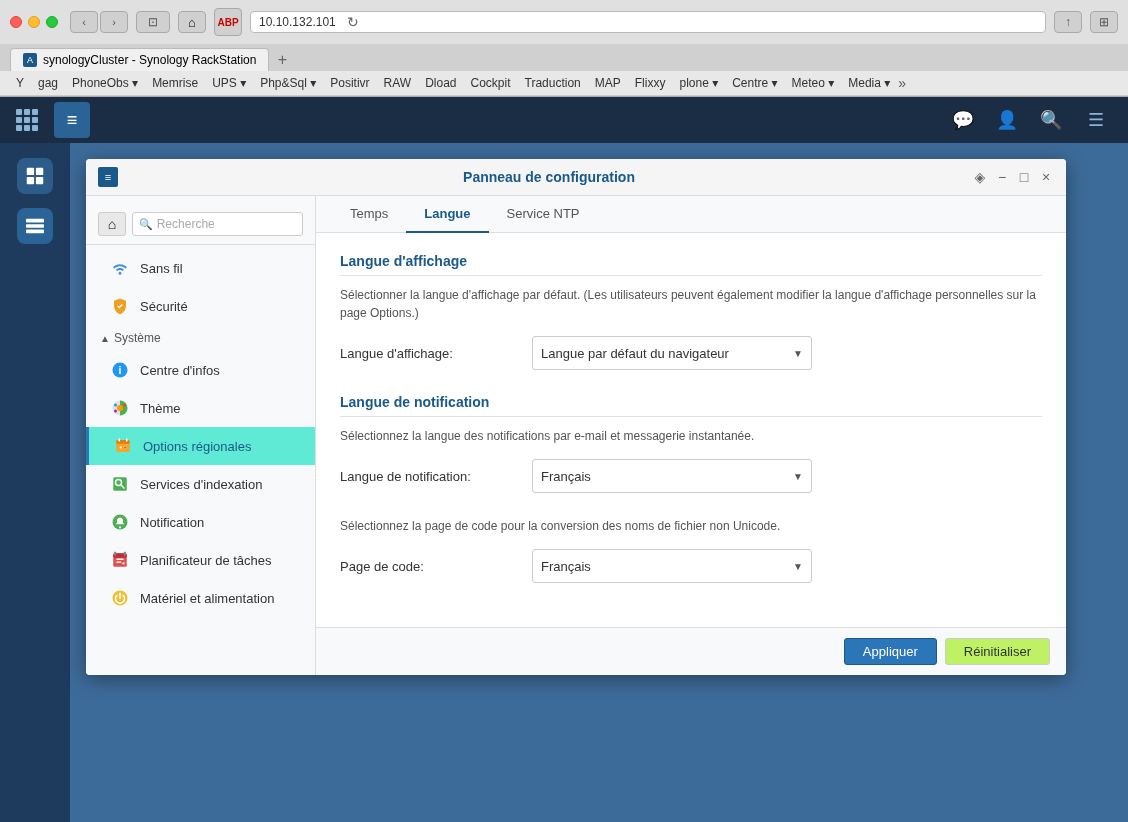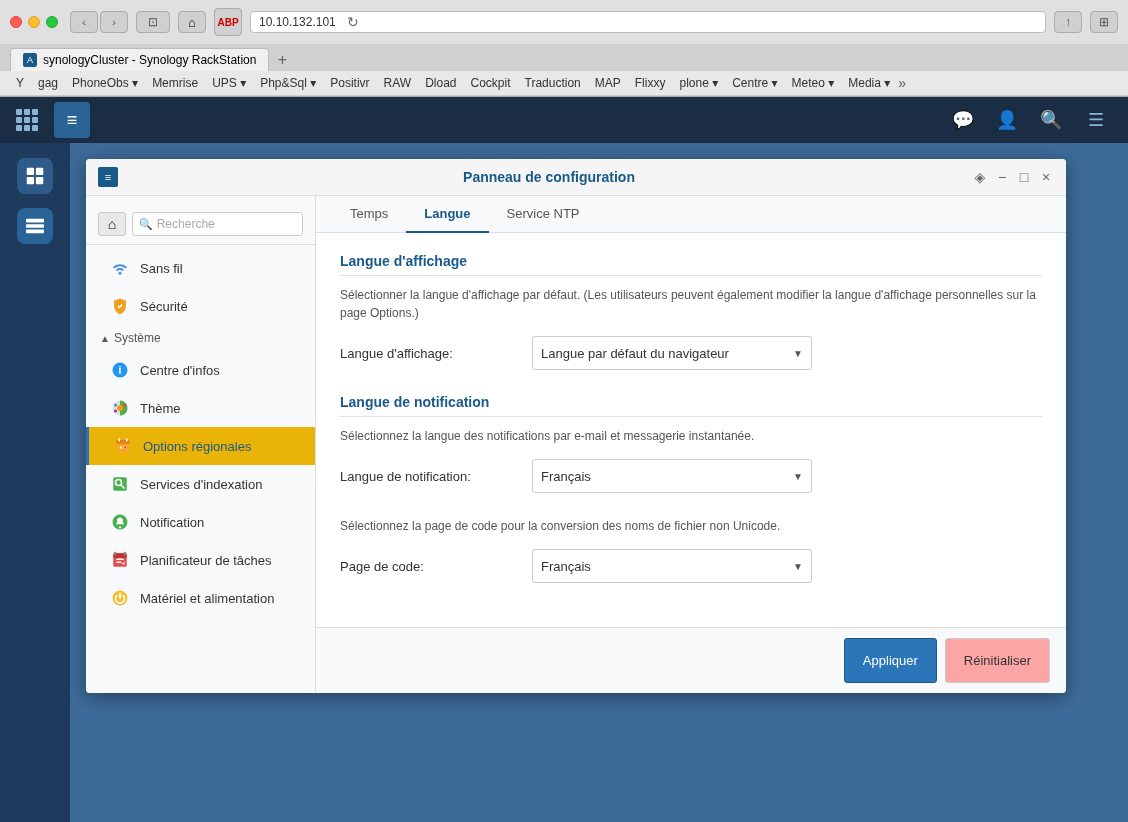--- a/index.html
+++ b/index.html
@@ -375,21 +375,21 @@
     .nav-item {
       display: flex;
       align-items: center;
       padding: 9px 24px;
       cursor: pointer;
       gap: 10px;
       color: #333;
       font-size: 13px;
     }
     .nav-item.active {
-      background: #eab308;
+      background: #5eead4;
       border-left: 3px solid #2a76b8;
     }
     .nav-item.active .nav-label { color: #1a5a8a; font-weight: 500; }
     .nav-section-header {
       display: flex;
       align-items: center;
       padding: 6px 14px;
       font-size: 12px;
       color: #555;
       cursor: pointer;
@@ -500,25 +500,25 @@
     .btn-primary {
       background: #2a76b8;
       color: white;
       border: 1px solid #1a5a8a;
       border-radius: 3px;
       padding: 5px 18px;
       font-size: 13px;
       cursor: pointer;
     }
     .btn-secondary {
-      background: #fca5a5;
+      background: #bef264;
       color: #333;
       border: 1px solid #ccc;
       border-radius: 3px;
-      padding: 14px 18px;
+      padding: 5px 18px;
       font-size: 13px;
       cursor: pointer;
     }
 
     
     .sidebar-icon {
       width: 70px;
       height: 50px;
       display: flex;
       align-items: center;

